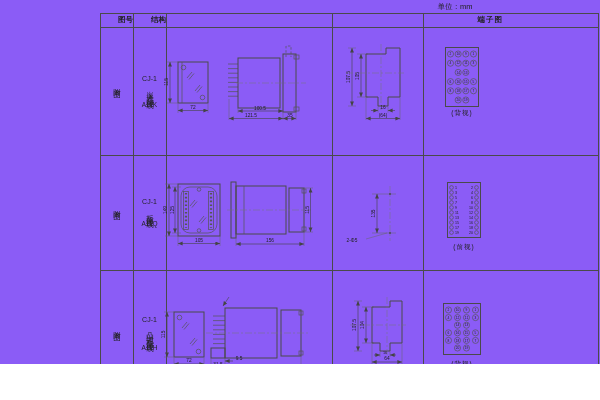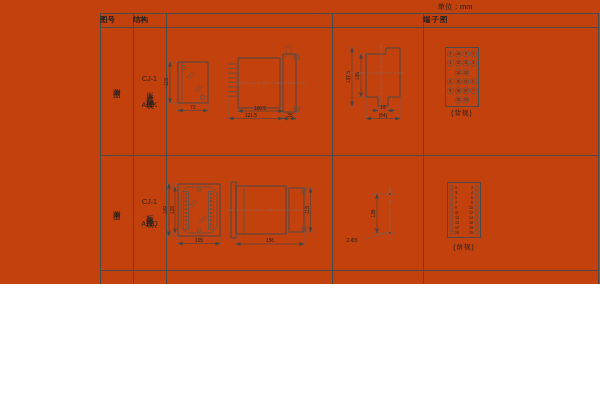--- a/index.html
+++ b/index.html
@@ -1,19 +1,19 @@
 <!DOCTYPE html>
 <html><head>
 <meta charset="utf-8">
 <style>
   html,body{margin:0;padding:0;background:#fff;}
   body{font-family:"Liberation Sans","DejaVu Sans",sans-serif;color:#222;}
-  #page{position:relative;width:600px;height:284px;background:#c2410c;overflow:hidden;}
+  #page{position:relative;width:600px;height:364px;background:#8b5cf6;overflow:hidden;}
   .abs{position:absolute;}
-  .hcell{position:absolute;top:13px;height:14px;line-height:14px;text-align:left;
+  .hcell{position:absolute;top:13px;height:14px;line-height:14px;text-align:right;
          font-size:7.5px;font-weight:bold;color:#222;}
   .unit{position:absolute;top:1px;left:420px;width:70px;height:11px;line-height:11px;
         text-align:center;font-size:7.5px;color:#222;}
   .cell{position:absolute;width:33px;display:flex;flex-direction:column;
         align-items:center;justify-content:center;}
   .vtext{writing-mode:vertical-rl;text-orientation:upright;letter-spacing:3px;
          font-size:7.5px;color:#222;}
   .mtype{letter-spacing:2px;}
   .model{font-size:7px;color:#222;margin-bottom:3px;}
   .code{font-size:6.5px;color:#222;margin-top:4px;}

